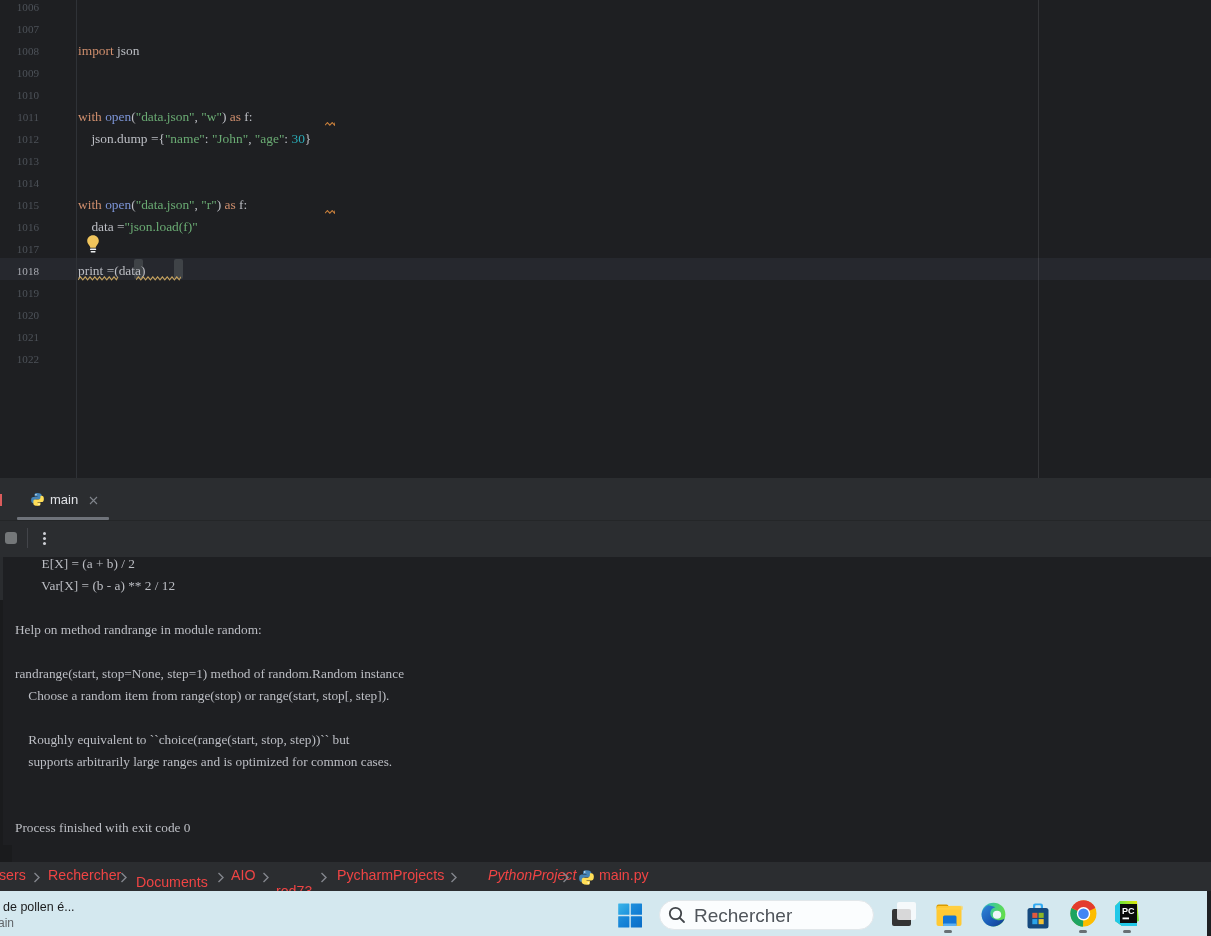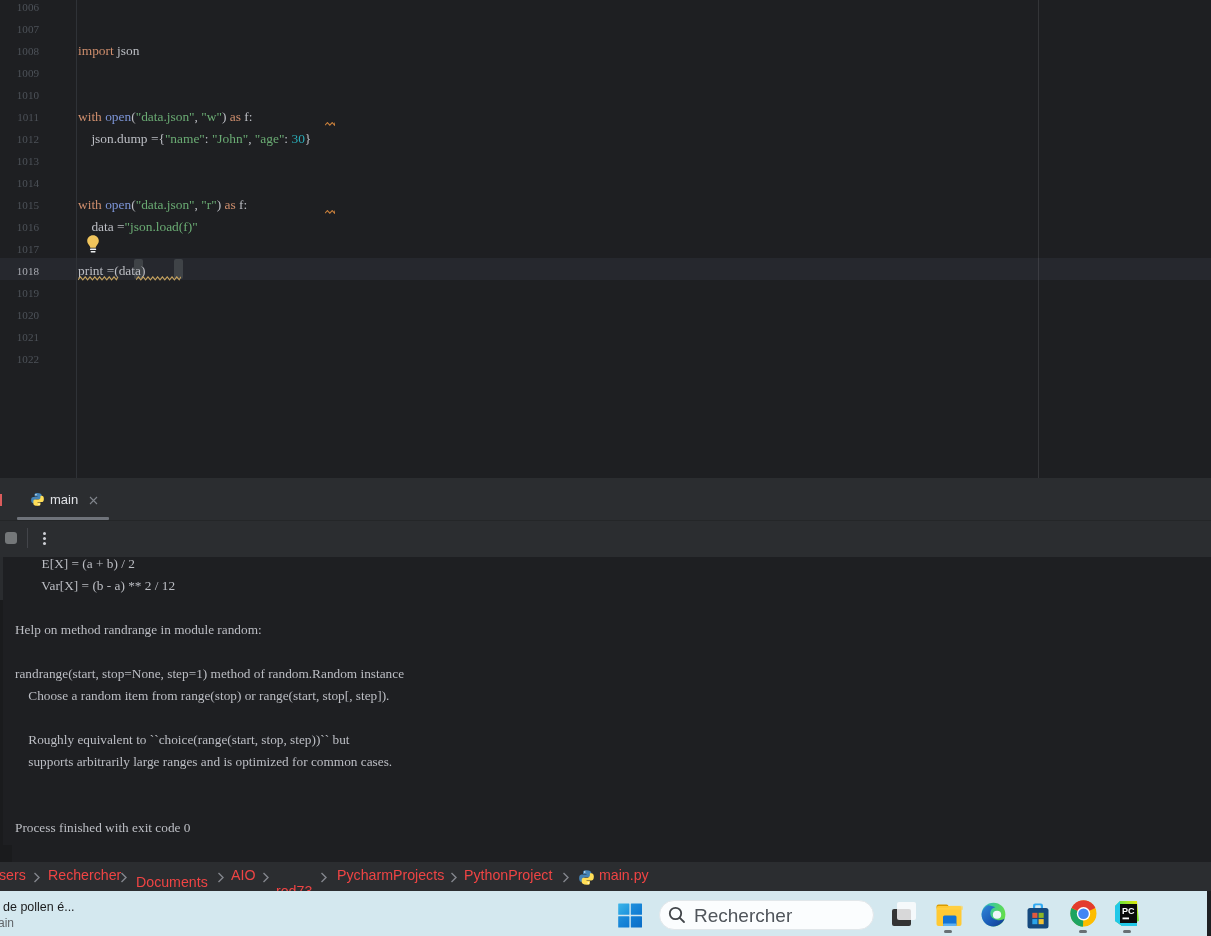--- a/index.html
+++ b/index.html
@@ -128,21 +128,21 @@
     <rect x="5" y="14.6" width="6.2" height="1.5" rx="0.7" fill="#eef0f2"></rect>
     <rect x="5.6" y="17" width="5" height="1.5" rx="0.7" fill="#eef0f2"></rect>
   </svg>
   <div id="crumbs" class="sans">
     <div style="position:absolute;left:-1px;top:4.5px;">sers</div>
     <div style="position:absolute;left:48px;top:4.5px;">Rechercher</div>
     <div style="position:absolute;left:136px;top:12px;">Documents</div>
     <div style="position:absolute;left:231px;top:4.5px;">AIO</div>
     <div style="position:absolute;left:276px;top:4.5px;margin-top:16px;">rod73</div>
     <div style="position:absolute;left:337px;top:4.5px;">PycharmProjects</div>
-    <div style="position:absolute;left:464px;top:4.5px;">PythonProject</div>
+    <div style="position:absolute;left:488px;top:4.5px;font-style:italic;">PythonProject</div>
     <svg style="position:absolute;left:33px;top:9.5px" width="8" height="11" viewBox="0 0 8 11">
         <path d="M1.5 1 L6 5.5 L1.5 10" stroke="#83868d" stroke-width="1.4" fill="none"></path>
       </svg>
     <svg style="position:absolute;left:120px;top:9.5px" width="8" height="11" viewBox="0 0 8 11">
         <path d="M1.5 1 L6 5.5 L1.5 10" stroke="#83868d" stroke-width="1.4" fill="none"></path>
       </svg>
     <svg style="position:absolute;left:217px;top:9.5px" width="8" height="11" viewBox="0 0 8 11">
         <path d="M1.5 1 L6 5.5 L1.5 10" stroke="#83868d" stroke-width="1.4" fill="none"></path>
       </svg>
     <svg style="position:absolute;left:262px;top:9.5px" width="8" height="11" viewBox="0 0 8 11">

